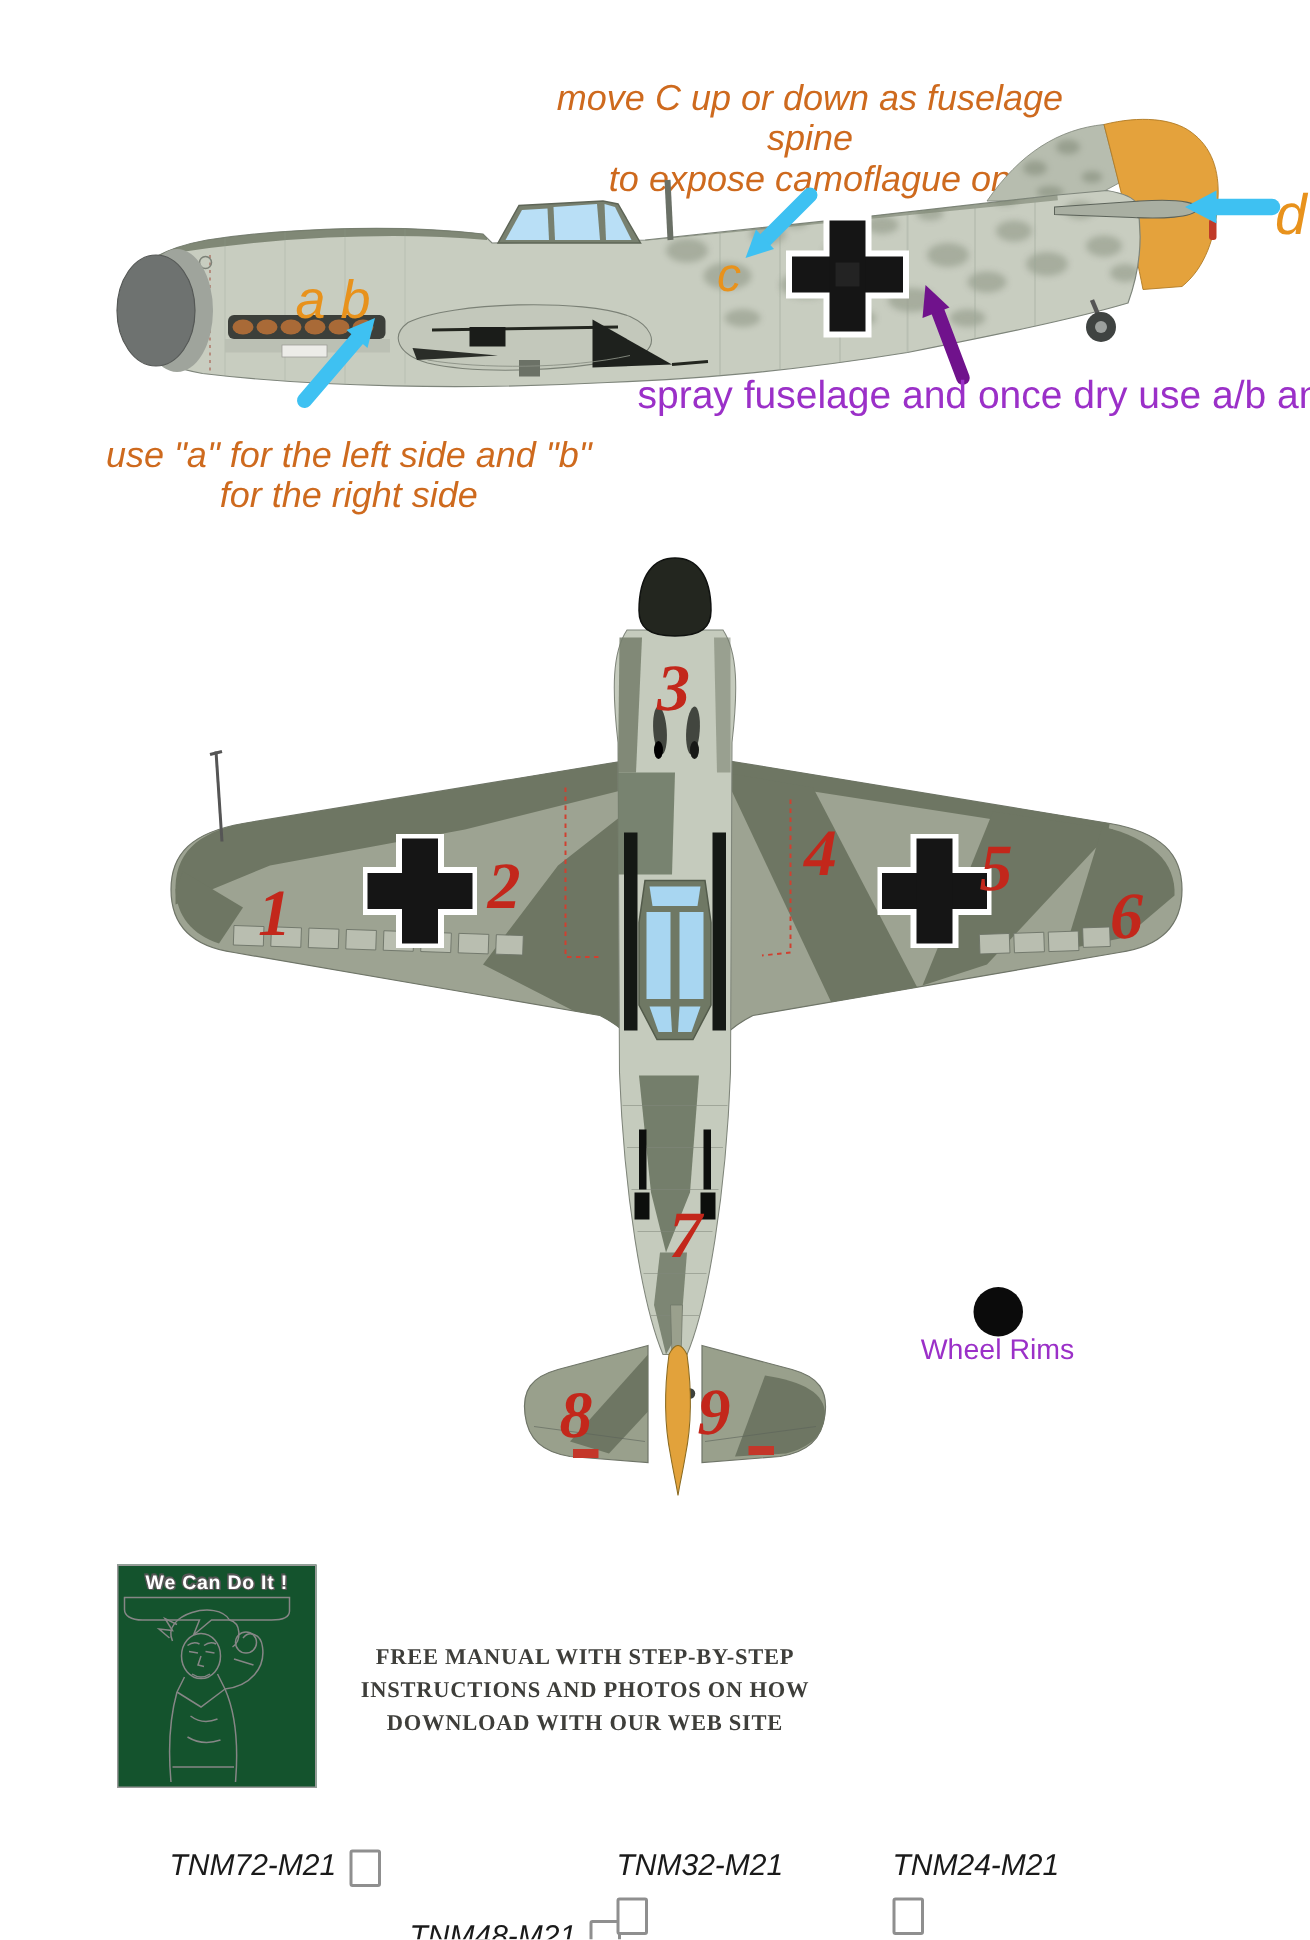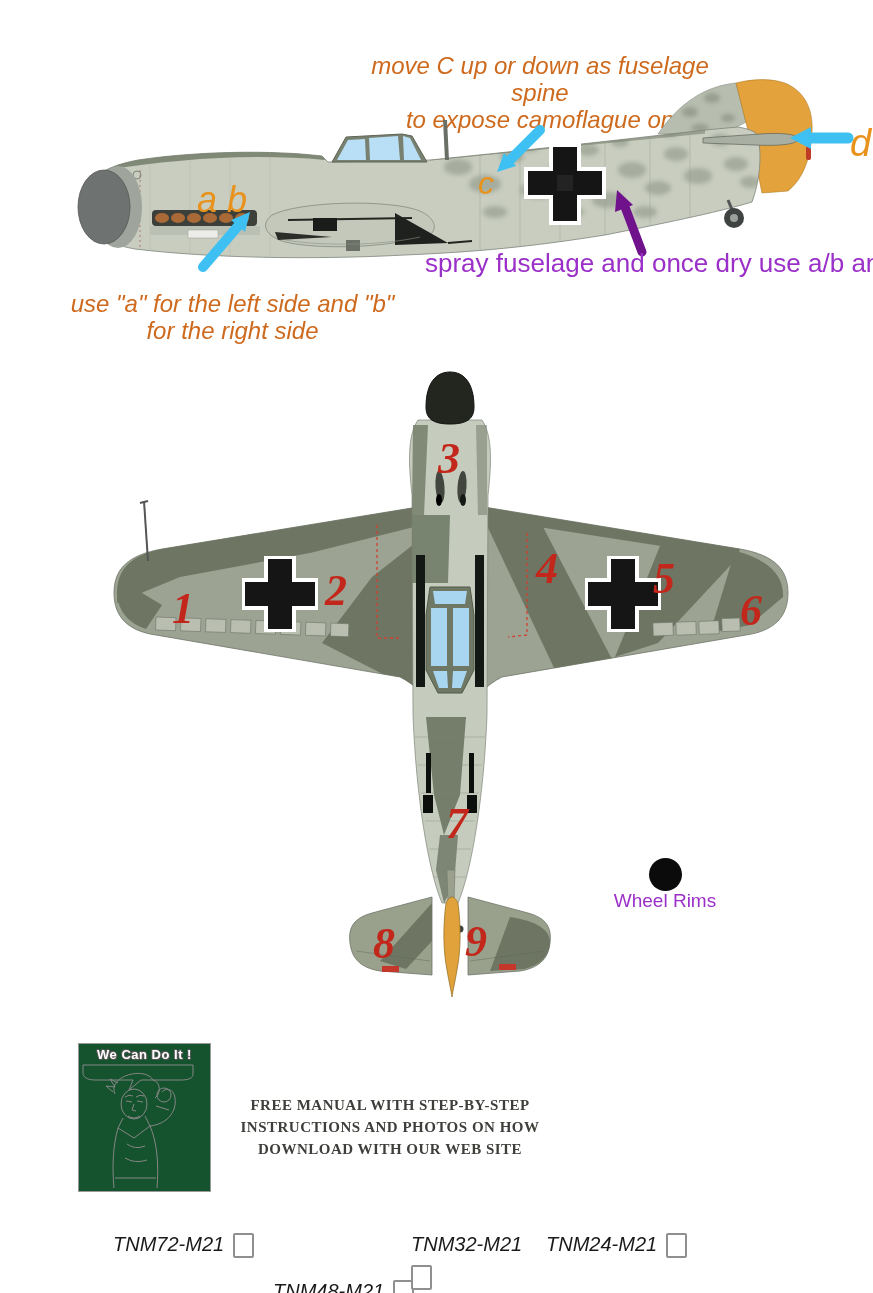--- a/index.html
+++ b/index.html
@@ -367,18 +367,18 @@
     <span class="product-box"></span>
   </div>
   <div class="abs product" style="left:273px;top:1233px;margin-top:47px;">
     <span class="product-label">TNM48-M21</span>
     <span class="product-box"></span>
   </div>
   <div class="abs product" style="left:411px;top:1233px;flex-direction:column;">
     <span class="product-label">TNM32-M21</span>
     <span class="product-box"></span>
   </div>
-  <div class="abs product" style="left:546px;top:1233px;">
+  <div class="abs product" style="left:595px;top:1233px;flex-direction:column;">
     <span class="product-label">TNM24-M21</span>
     <span class="product-box"></span>
   </div>
 
 </div>
 
 </body></html>

